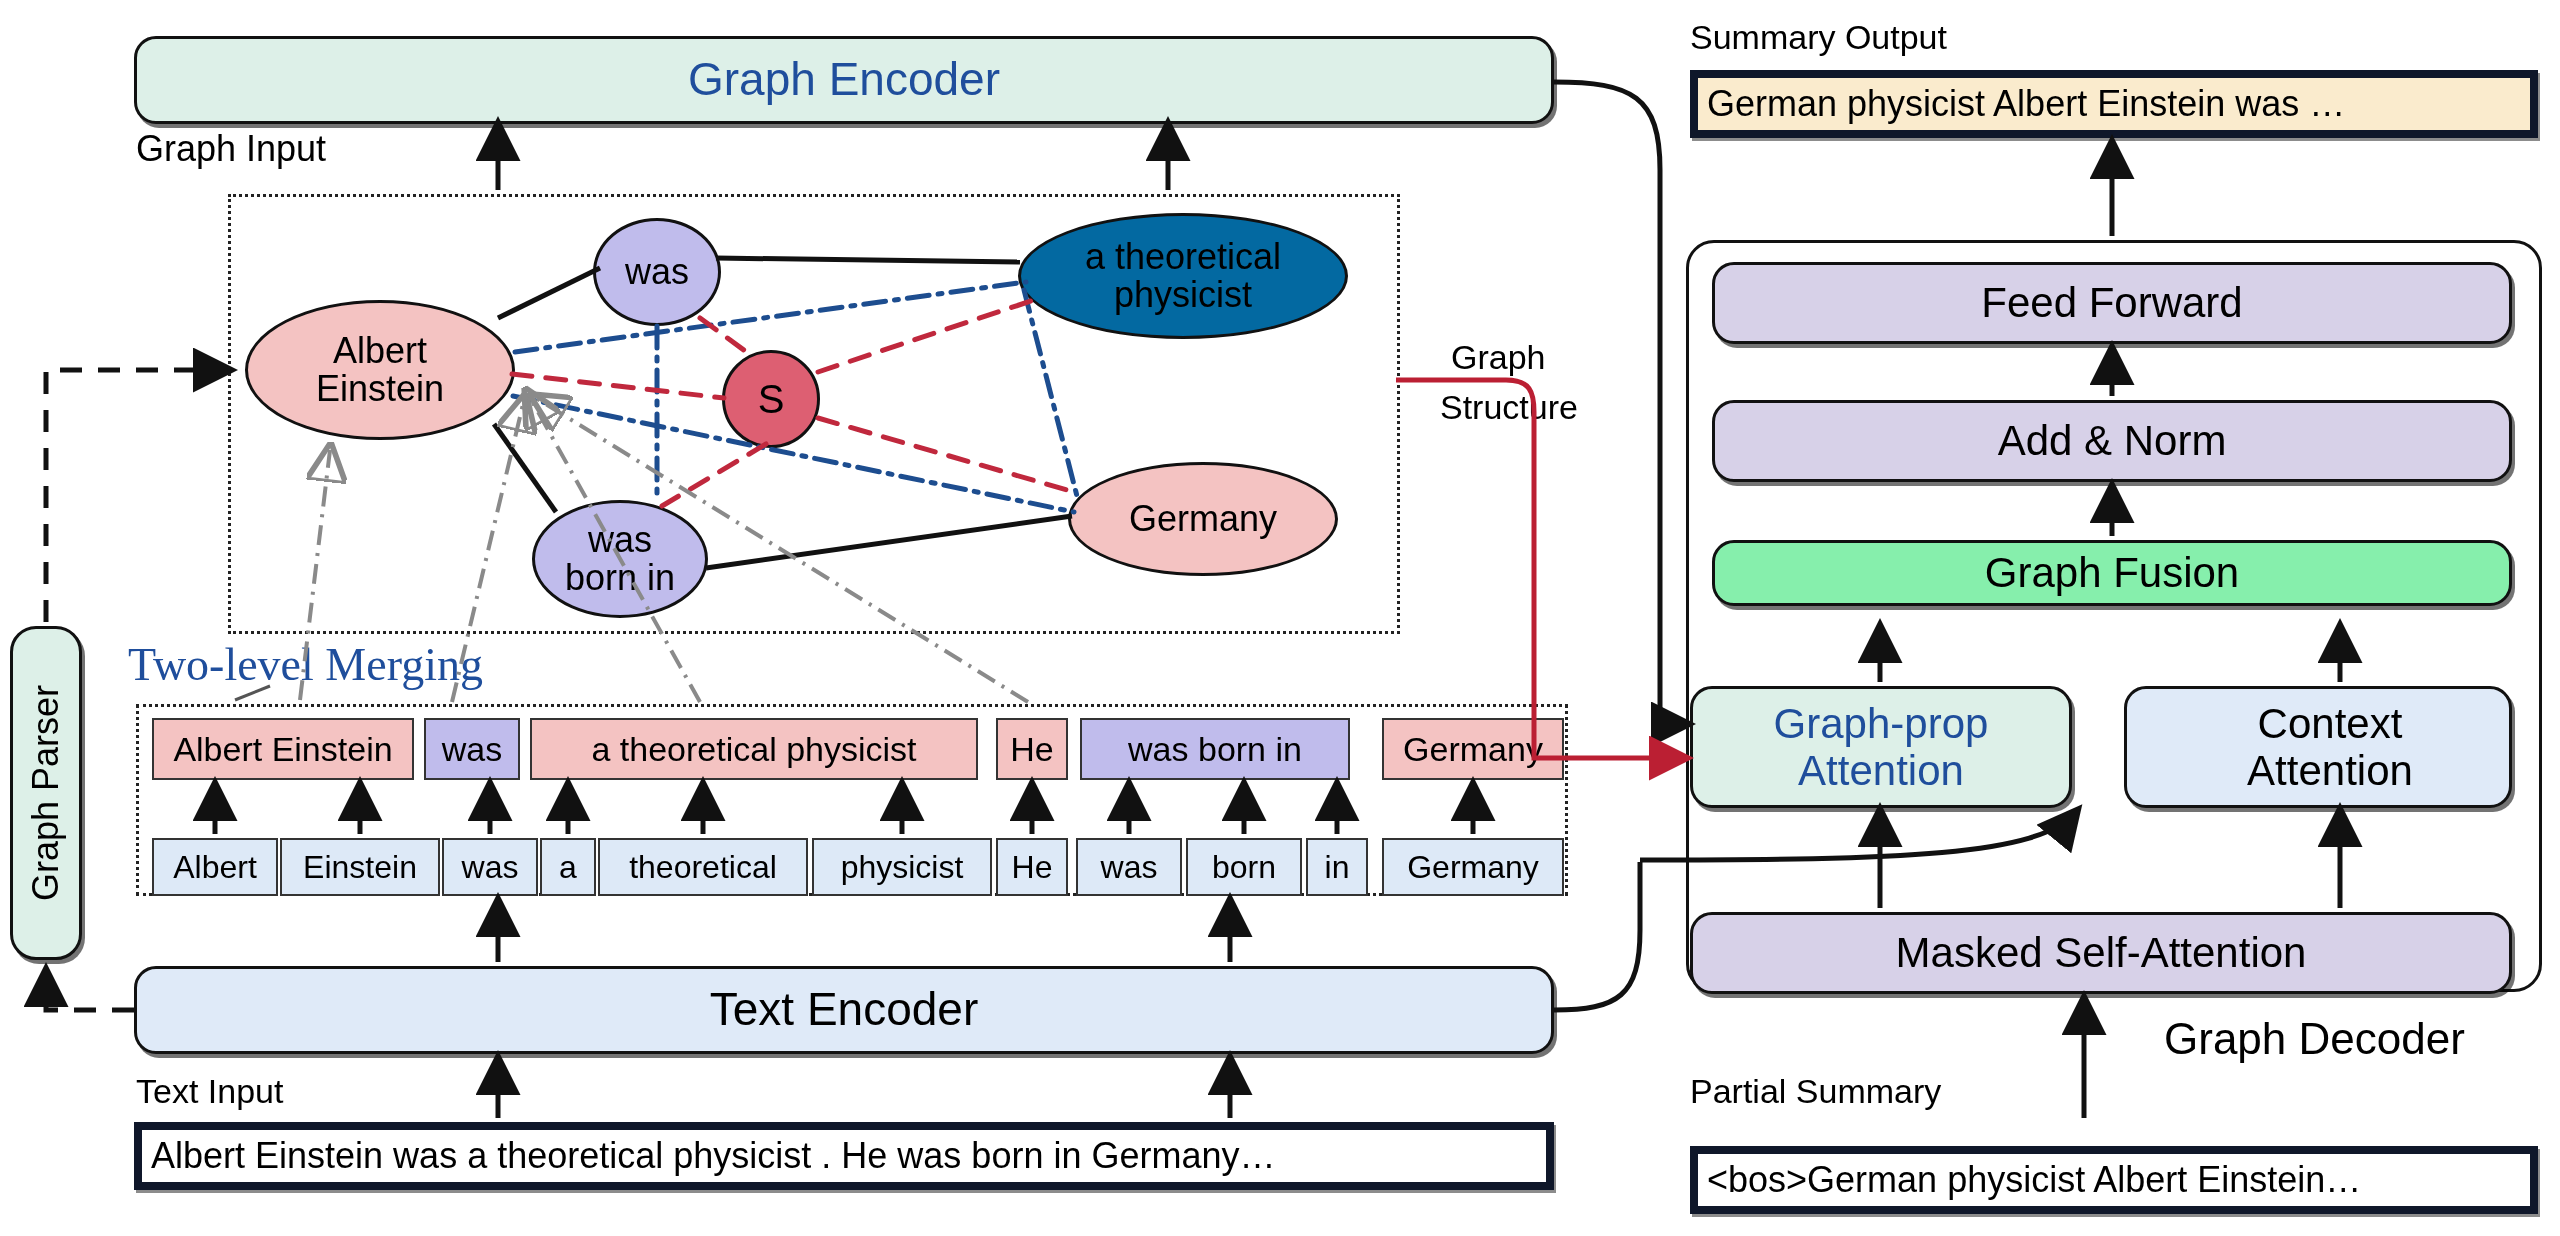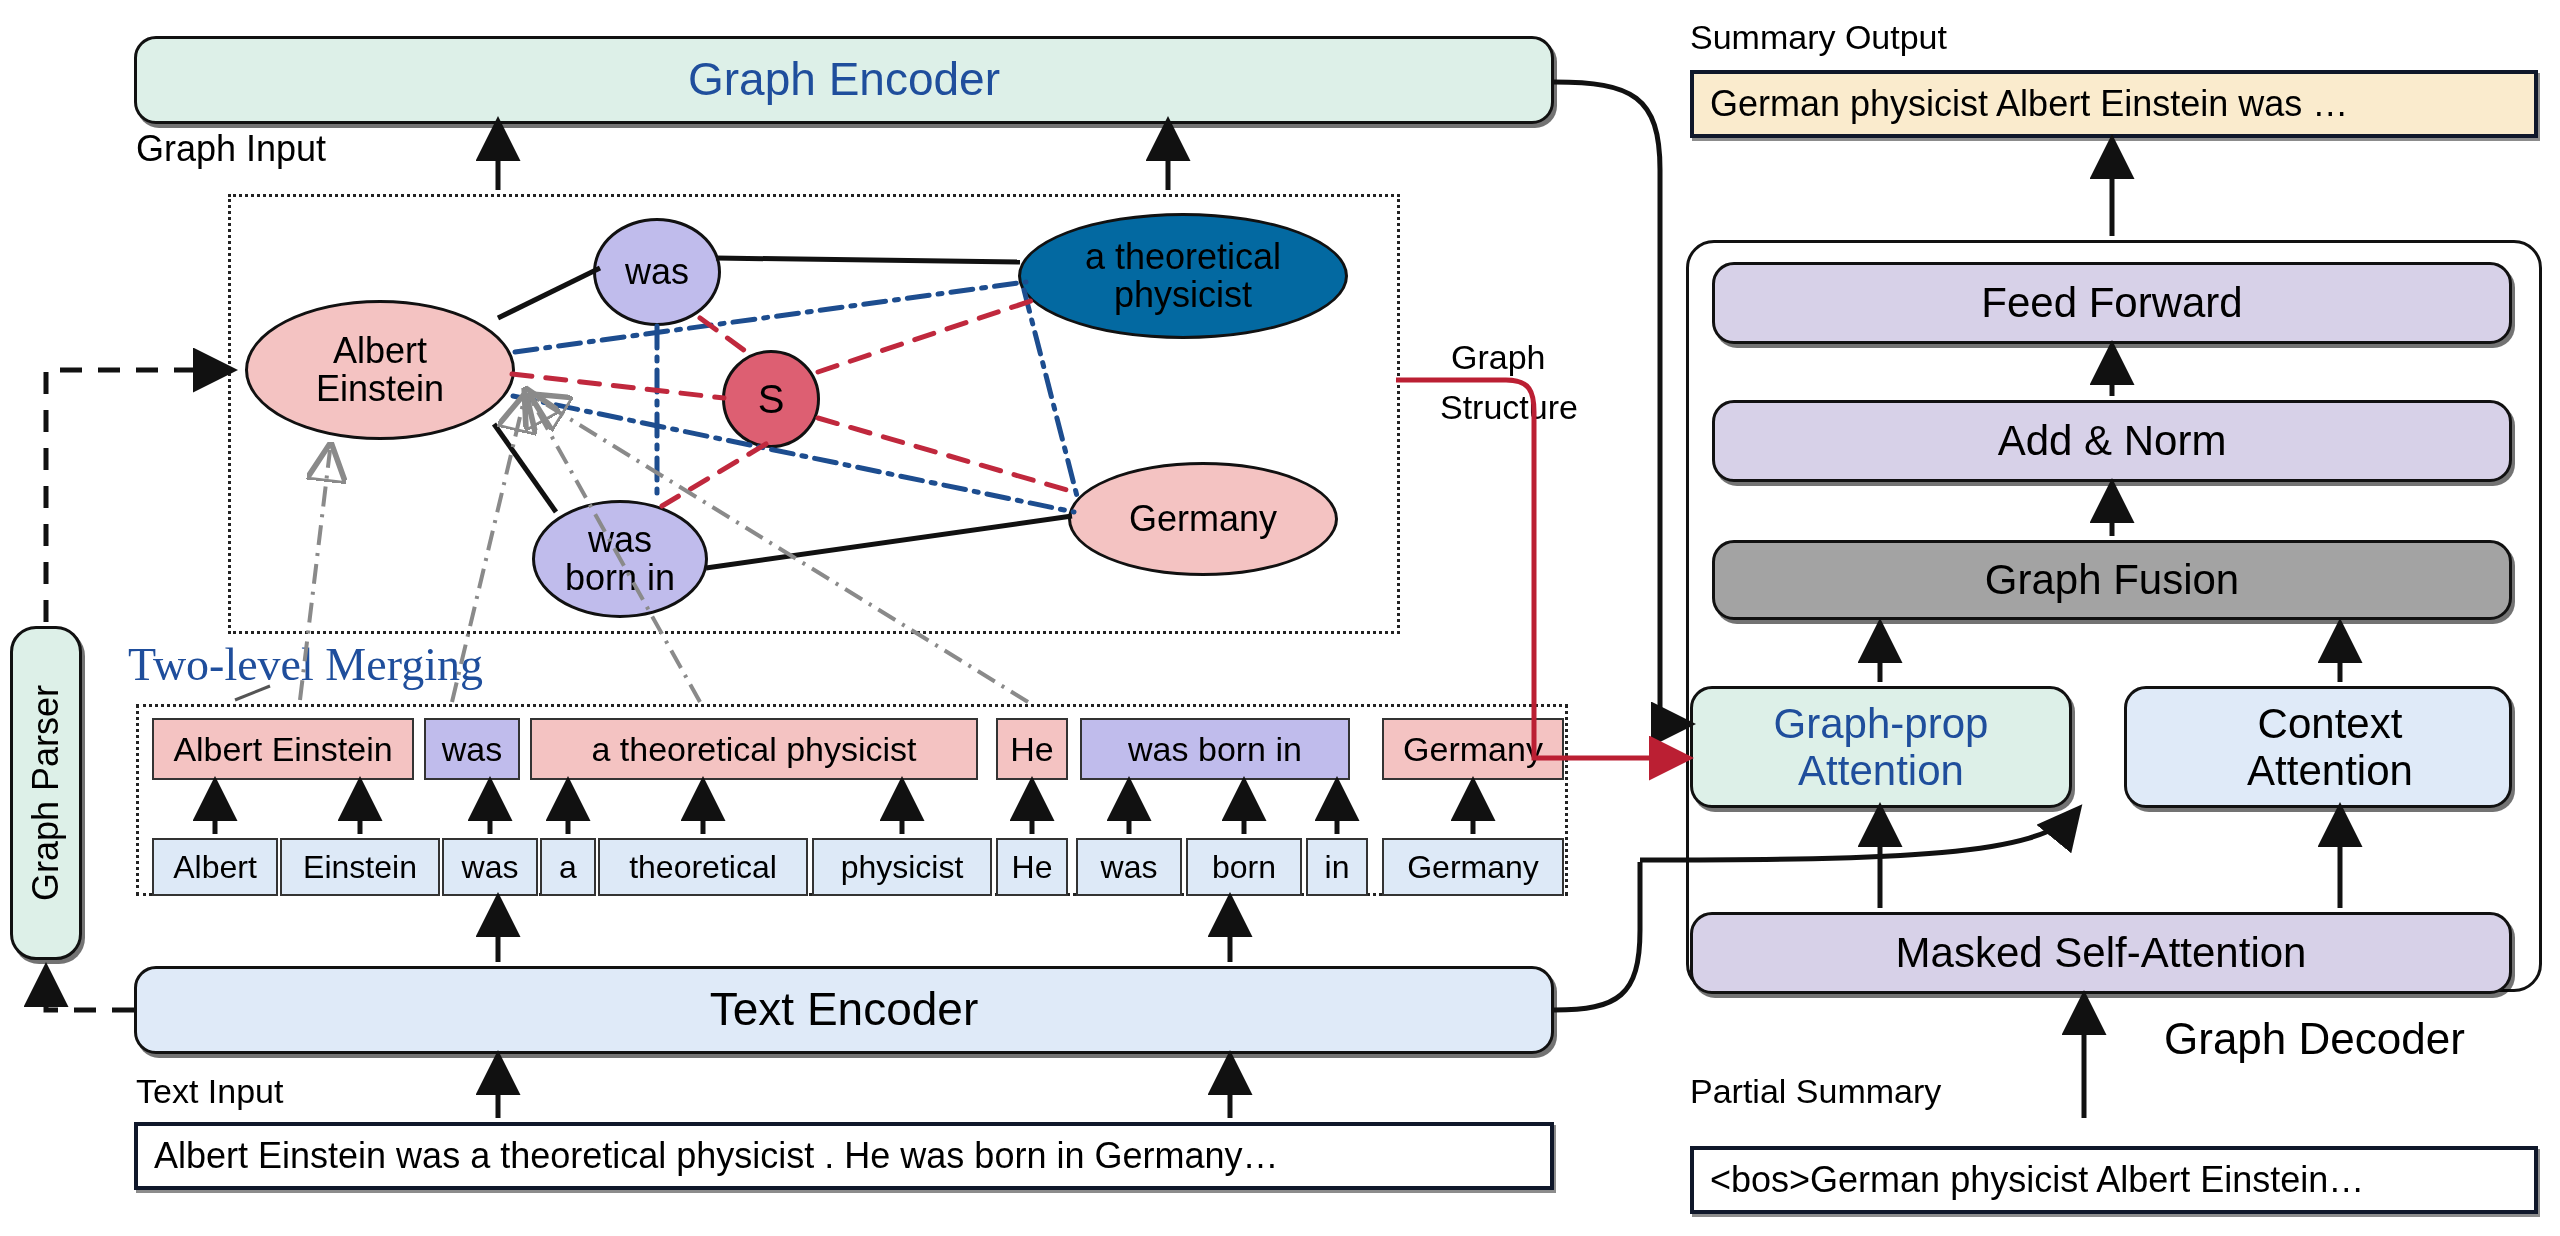--- a/index.html
+++ b/index.html
@@ -9,23 +9,23 @@
   .module{
     position:absolute;box-sizing:border-box;
     border:3px solid #111;border-radius:22px;
     display:flex;align-items:center;justify-content:center;
     text-align:center;line-height:1.12;
     box-shadow:3px 4px 0 rgba(0,0,0,.55);
   }
   
   .plainbox{
     position:absolute;box-sizing:border-box;
-    border:4px solid #0f172a;background:#fff;
+    border:8px solid #0f172a;background:#fff;
     display:flex;align-items:center;
-    padding-left:16px;
+    padding-left:9px;
     box-shadow:2px 3px 0 rgba(0,0,0,.45);
   }
   
   .dotbox{position:absolute;box-sizing:border-box;border:3px dotted #222;}
   
   .lbl{position:absolute;white-space:nowrap;}
   
   .chip{
     position:absolute;box-sizing:border-box;border:2px solid #333;
     display:flex;align-items:center;justify-content:center;
@@ -164,21 +164,21 @@
             border-radius:28px;box-shadow:none;"></div>
 
 <div class="module" style="left:1712px;top:262px;width:800px;height:82px;background:#d7d1e8;">
   <span style="font-size:42px;">Feed Forward</span>
 </div>
 
 <div class="module" style="left:1712px;top:400px;width:800px;height:82px;background:#d7d1e8;">
   <span style="font-size:42px;">Add &amp; Norm</span>
 </div>
 
-<div class="module" style="left:1712px;top:540px;width:800px;height:80px;background:#a3a3a3;">
+<div class="module" style="left:1712px;top:540px;width:800px;height:66px;background:#86efac;">
   <span style="font-size:42px;">Graph Fusion</span>
 </div>
 
 <div class="module" style="left:1690px;top:686px;width:382px;height:122px;background:#ddf0e8;">
   <span style="font-size:42px;color:#1f4e9c;white-space:pre-line;">Graph-prop
 Attention</span>
 </div>
 
 <div class="module" style="left:2124px;top:686px;width:388px;height:122px;background:#dfeaf8;padding-left:24px;">
   <span style="font-size:42px;white-space:pre-line;">Context

